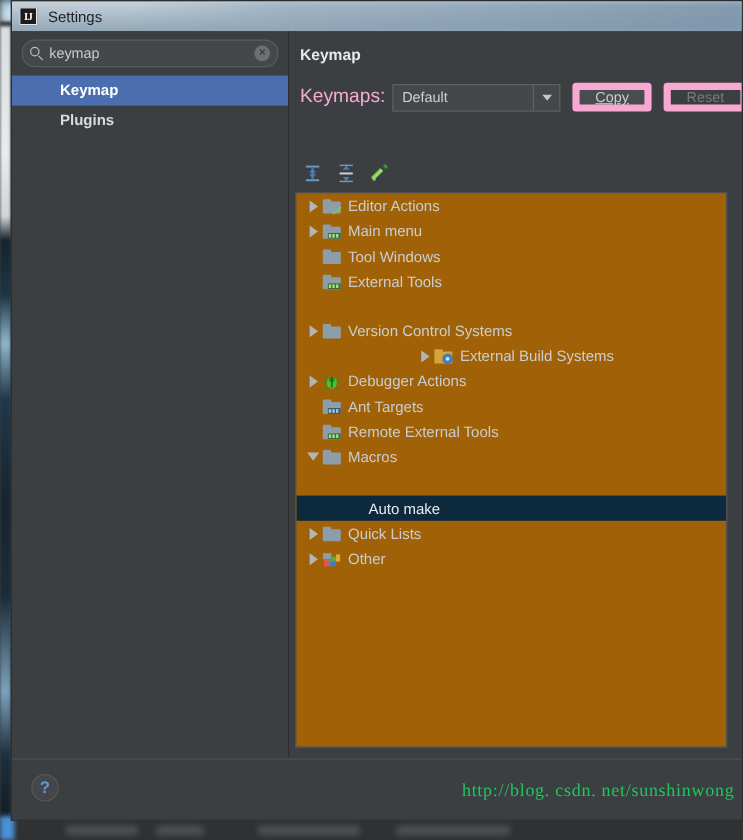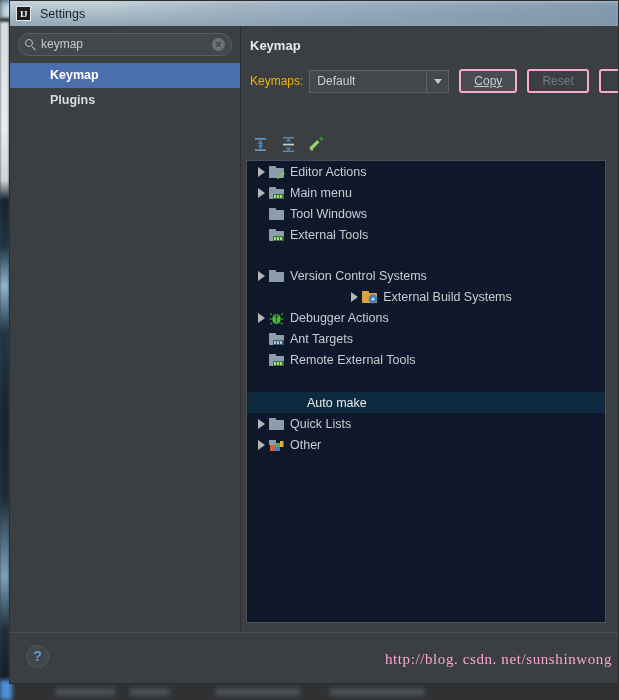--- a/index.html
+++ b/index.html
@@ -243,22 +243,22 @@
     font-weight: bold;
   }
   #keymap-row {
     position: absolute;
     left: 9px; top: 43px;
     display: flex;
     align-items: center;
     white-space: nowrap;
   }
   #keymap-label {
-    color: #eab308;
-    font-size: 12px;
+    color: #f9a8d4;
+    font-size: 16px;
     margin-right: 6px;
   }
   #combo {
     width: 140px;
     height: 23px;
     background: #45484a;
     border: 1px solid #5e6163;
     box-sizing: border-box;
     display: flex;
     align-items: center;
@@ -281,21 +281,21 @@
     width: 0; height: 0;
     border-left: 4px solid transparent;
     border-right: 4px solid transparent;
     border-top: 5px solid #c4c8cb;
   }
   .btn {
     height: 24px;
     min-width: 55px;
     margin-left: 10px;
     background: #4a4d4f;
-    border: 2px solid #f9a8d4;
+    border: 6px solid #f9a8d4;
     border-radius: 3px;
     box-sizing: border-box;
     color: #c8cccf;
     font-size: 12px;
     display: flex;
     align-items: center;
     justify-content: center;
     padding: 0 13px;
   }
   .btn.disabled {
@@ -311,21 +311,21 @@
     align-items: center;
     gap: 11px;
   }
   .ticon { width: 17px; height: 17px; position: relative; }
 
   
   #tree-panel {
     position: absolute;
     left: 5px; top: 134px;
     width: 360px; height: 463px;
-    background: #0f172a;
+    background: #a16207;
     border: 1px solid #4d5052;
     box-sizing: border-box;
     overflow: hidden;
   }
   .tree-row {
     height: 21px;
     display: flex;
     align-items: center;
     position: relative;
     box-sizing: border-box;
@@ -404,21 +404,21 @@
     box-sizing: border-box;
     color: #5e9bd6;
     font-size: 14px;
     font-weight: bold;
     text-align: center;
     line-height: 21px;
   }
   #watermark {
     position: absolute;
     right: 8px; top: 18px;
-    color: #f9a8d4;
+    color: #22c55e;
     font-size: 15px;
     font-family: "Liberation Serif", serif;
     letter-spacing: 0.6px;
     white-space: nowrap;
   }
 </style>
 </head>
 <body>
 
 <div id="backdrop">
@@ -632,20 +632,30 @@
             <svg class="badge" style="right:0;bottom:0;width:11px;height:5px;" viewBox="0 0 11 5">
               <rect x="0" y="0" width="11" height="5" fill="#3f6b3f"></rect>
               <rect x="1" y="1" width="2" height="3" fill="#9fe07a"></rect>
               <rect x="4" y="1" width="2" height="3" fill="#9fe07a"></rect>
               <rect x="7" y="1" width="2" height="3" fill="#9fe07a"></rect>
             </svg>
           </span>
           <span class="tree-label">Remote External Tools</span>
         </div>
 
+        <div class="tree-row" style="padding-left:6px;">
+          <span class="twisty">
+              <span class="tri-down"></span>
+            </span>
+          <span class="folder">
+              <span class="ftab"></span>
+              <span class="fbody"></span>
+            </span>
+          <span class="tree-label">Macros</span>
+        </div>
 
         <div class="tree-row selected" style="padding-left:60px;">
           <span class="tree-label">Auto make</span>
         </div>
 
         <div class="tree-row" style="padding-left:6px;">
           <span class="twisty">
               <span class="tri-right"></span>
             </span>
           <span class="folder">

